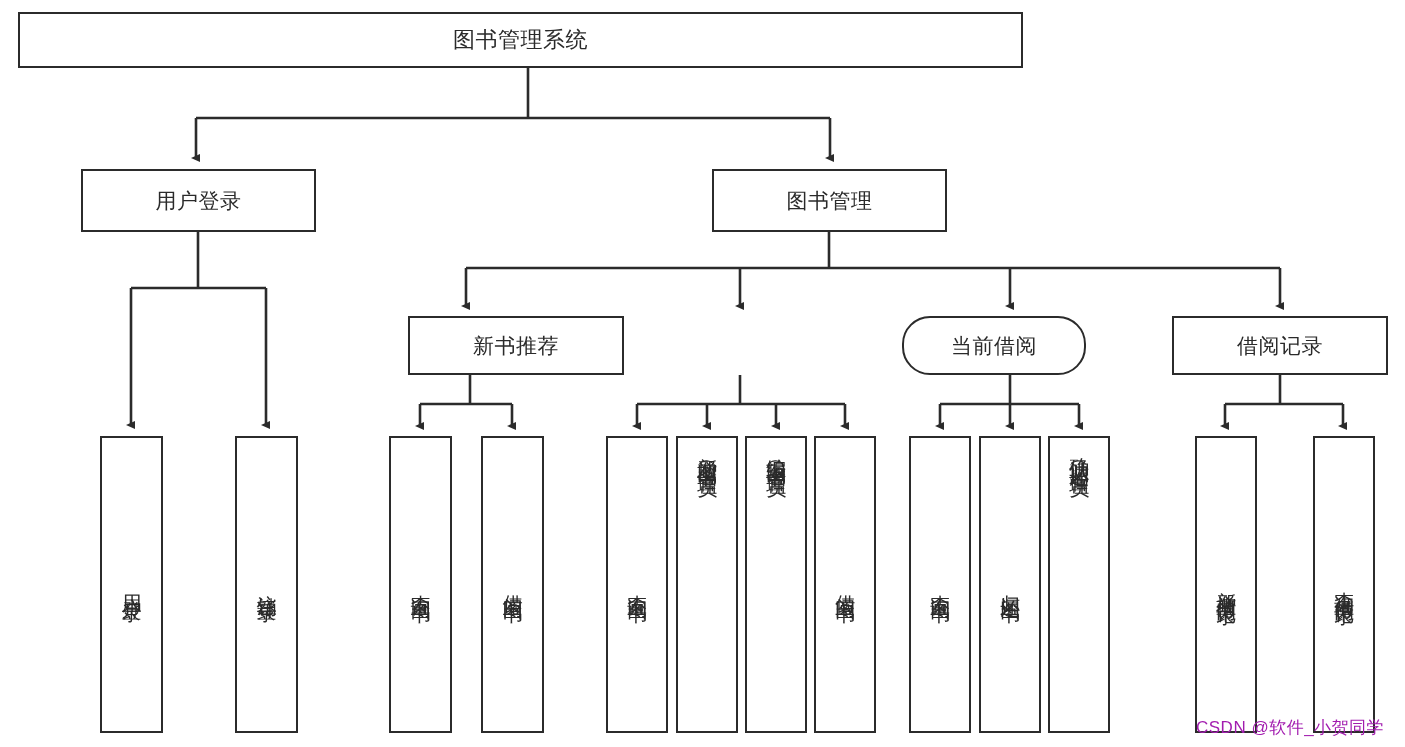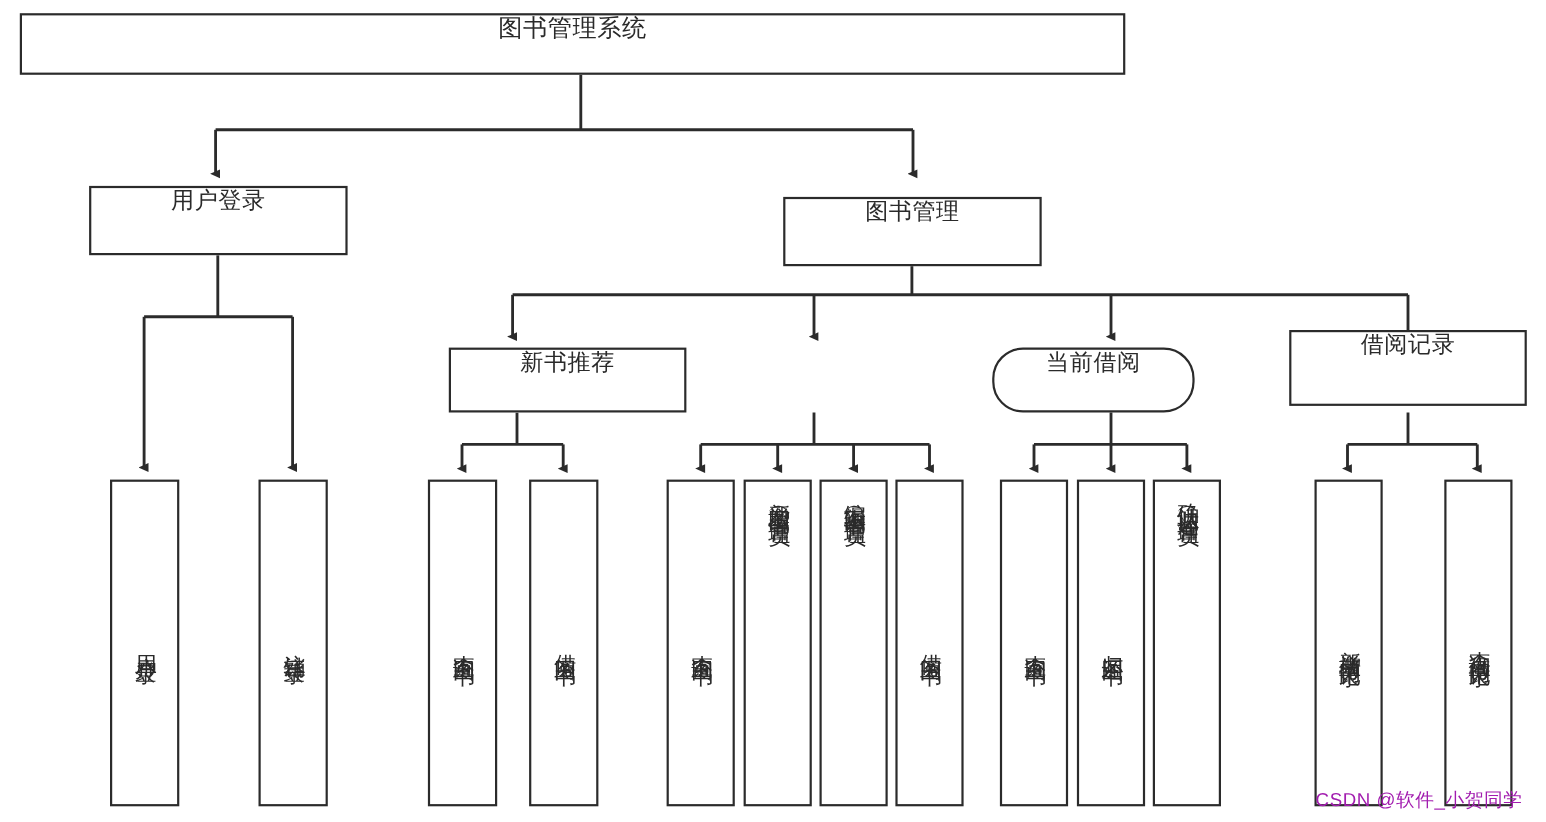--- a/index.html
+++ b/index.html
@@ -25,21 +25,21 @@
     width: 1405px;
     height: 747px;
     pointer-events: none;
   }
   .node {
     position: absolute;
     box-sizing: border-box;
     border: 2px solid #2b2b2b;
     background: #ffffff;
     display: flex;
-    align-items: flex-start;
+    align-items: center;
     justify-content: center;
   }
   .node-label {
     font-size: 21px;
     line-height: 1.1;
     letter-spacing: 0.5px;
     color: #2a2a2a;
     white-space: nowrap;
   }
   
@@ -126,31 +126,31 @@
     </g>
   </svg>
 
   <div class="node root" style="left:18px; top:12px; width:1005px; height:56px;">
     <span class="node-label">图书管理系统</span>
   </div>
 
   <div class="node" style="left:81px; top:169px; width:235px; height:63px;">
     <span class="node-label">用户登录</span>
   </div>
-  <div class="node" style="left:712px; top:179px; width:235px; height:63px;">
+  <div class="node" style="left:712px; top:169px; width:235px; height:63px;">
     <span class="node-label">图书管理</span>
   </div>
 
   <div class="node" style="left:362px; top:316px; width:216px; height:59px;margin-left:46px;">
     <span class="node-label">新书推荐</span>
   </div>
   <div class="node" style="left:902px; top:316px; width:184px; height:59px;border-radius:28px;">
     <span class="node-label">当前借阅</span>
   </div>
-  <div class="node" style="left:1172px; top:300px; width:216px; height:69px;">
+  <div class="node" style="left:1172px; top:316px; width:216px; height:59px;">
     <span class="node-label">借阅记录</span>
   </div>
 
   <div class="node vert mid" style="left:100px; top:436px; width:63px; height:297px;">
     <span class="node-label">用户登录</span>
   </div>
   <div class="node vert mid" style="left:235px; top:436px; width:63px; height:297px;">
     <span class="node-label">注销登录</span>
   </div>
 

